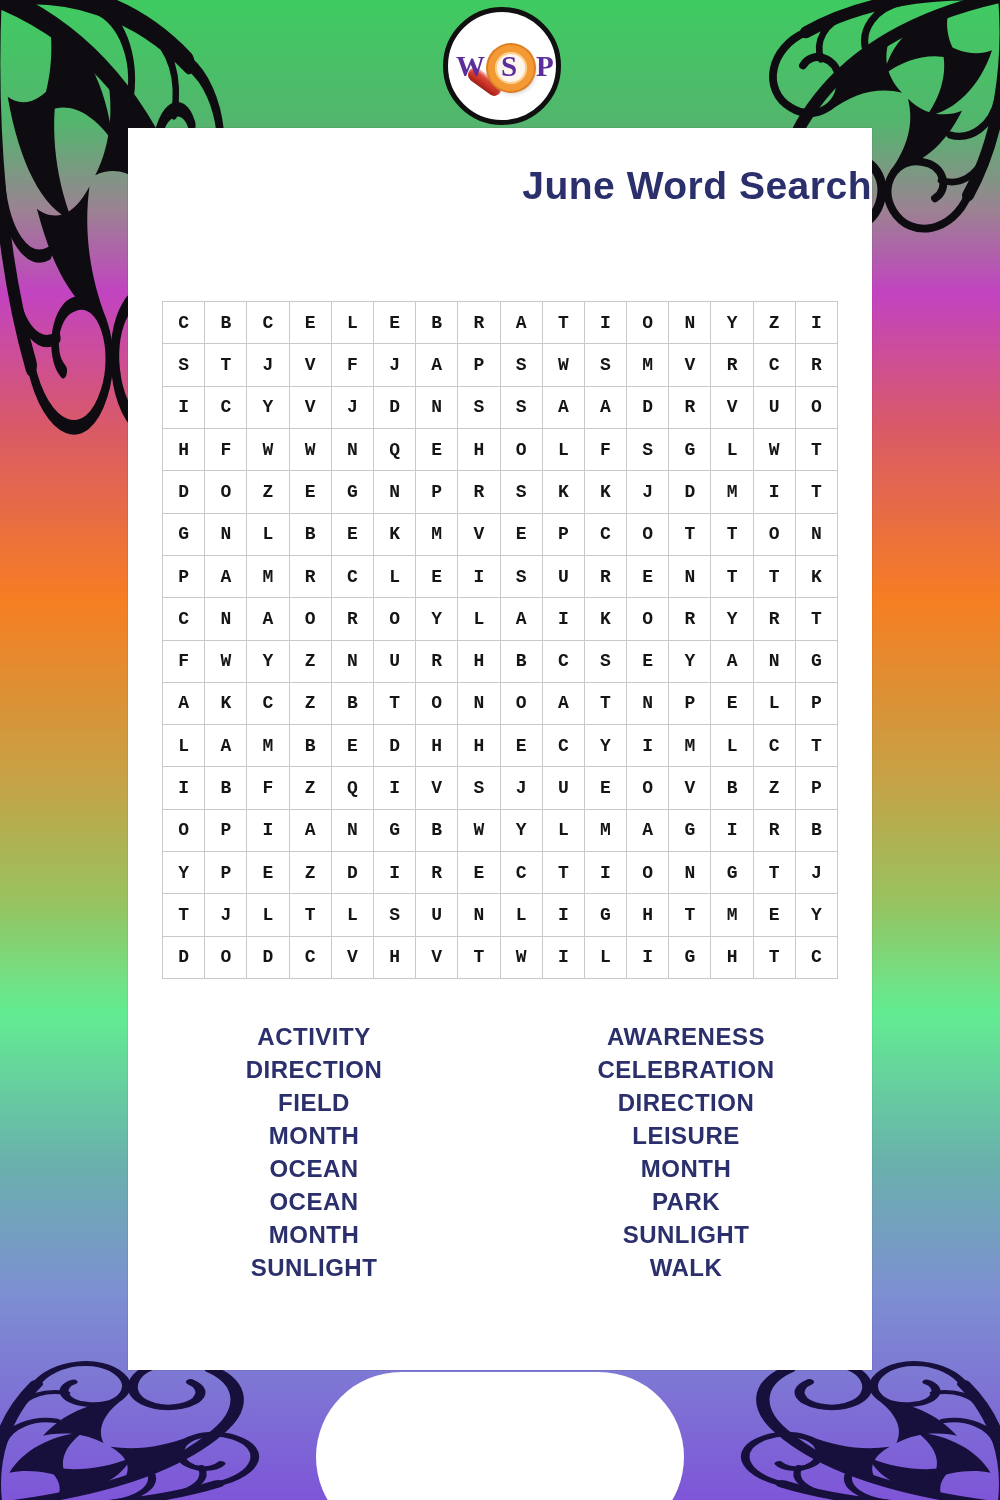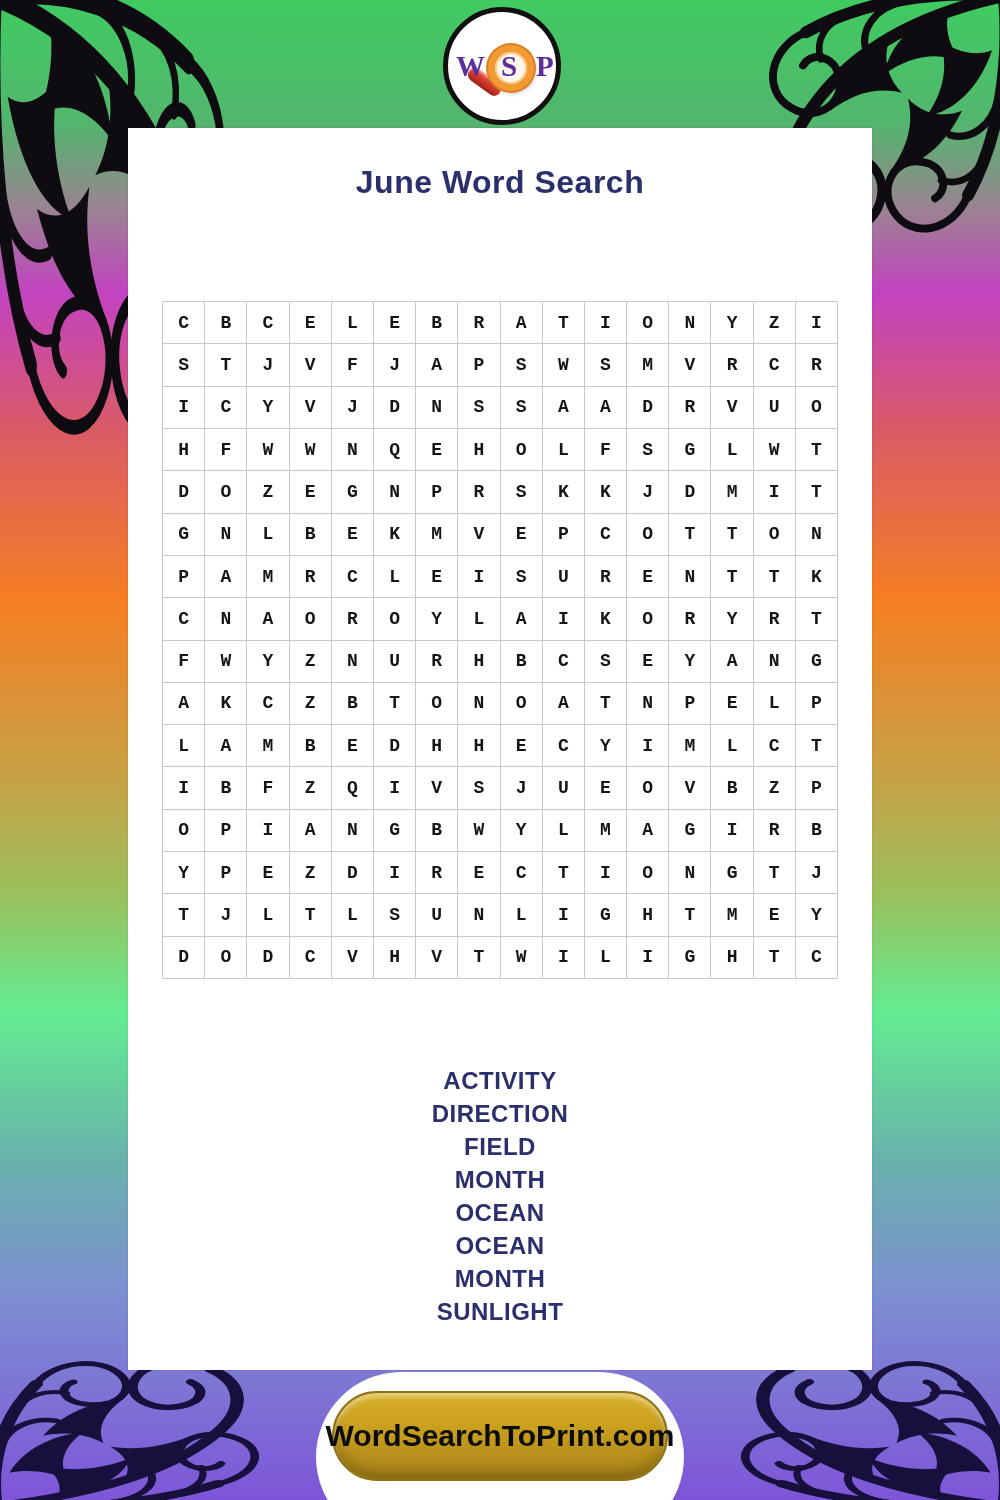--- a/index.html
+++ b/index.html
@@ -29,33 +29,33 @@
   .lens{position:absolute;left:40px;top:33px;width:32px;height:32px;border-radius:50%;
     border:7px solid #f39a35;background:#fdf6ec;z-index:2;
     box-shadow:0 0 0 2px #dd7f22, inset 0 0 0 2px #ffcf8d, 2px 3px 4px rgba(0,0,0,.18);}
   .lens-handle{position:absolute;left:14px;top:74px;width:38px;height:14px;border-radius:8px;
     background:linear-gradient(180deg,#ea5a4a 0%,#c22d20 70%,#98201a 100%);
     transform:rotate(36deg);transform-origin:right center;z-index:1;
     box-shadow:inset 0 2px 2px rgba(255,255,255,.5);}
   
   .card{position:absolute;left:128px;top:128px;width:744px;height:1242px;background:#ffffff;
     box-shadow:0 0 0 1px rgba(0,0,0,.05);}
-  .title{position:absolute;top:36px;left:0;right:0;text-align:center;
-    font-size:32px;font-weight:bold;color:#2b2f6b;letter-spacing:.5px;}
+  .title{position:absolute;top:36px;left:0;right:0;text-align:right;
+    font-size:39px;font-weight:bold;color:#2b2f6b;letter-spacing:.5px;}
   .subtitle{position:absolute;top:97px;left:0;right:0;text-align:center;
     font-size:25px;font-weight:bold;color:#2b2f6b;}
   
   .grid{position:absolute;left:34px;top:173px;width:676px;height:678px;box-sizing:border-box;
     display:grid;grid-template-columns:repeat(16,1fr);grid-auto-rows:1fr;
     background:#c9c9c9;gap:1px;border:1px solid #c9c9c9;}
   .cell{background:#fff;display:flex;align-items:center;justify-content:center;
     font-family:"Liberation Mono","DejaVu Sans Mono",monospace;font-weight:bold;
     font-size:18px;color:#151515;}
   
-  .words{position:absolute;top:936px;left:0;right:0;display:flex;}
+  .words{position:absolute;top:892px;left:0;right:0;display:flex;}
   .word-col{flex:1;display:flex;flex-direction:column;align-items:center;}
   .word{font-size:24px;font-weight:bold;color:#2b2f6b;line-height:33px;letter-spacing:.5px;}
   
   .btn-glow{position:absolute;left:316px;top:1372px;width:368px;height:170px;
     background:#fff;border-radius:88px;}
   .btn{position:absolute;left:332px;top:1391px;width:336px;height:90px;border-radius:46px;
     box-sizing:border-box;border:2px solid #8f7314;
     background:linear-gradient(180deg,#d9b028 0%,#c79d1d 45%,#a8831a 100%);
     display:flex;align-items:center;justify-content:center;
     font-size:30px;font-weight:bold;color:#0c0c0c;cursor:pointer;
@@ -382,19 +382,28 @@
       <div class="word-col">
           <div class="word">ACTIVITY</div>
           <div class="word">DIRECTION</div>
           <div class="word">FIELD</div>
           <div class="word">MONTH</div>
           <div class="word">OCEAN</div>
           <div class="word">OCEAN</div>
           <div class="word">MONTH</div>
           <div class="word">SUNLIGHT</div>
         </div>
+      <div class="word-col">
+          <div class="word">AWARENESS</div>
+          <div class="word">CELEBRATION</div>
+          <div class="word">DIRECTION</div>
+          <div class="word">LEISURE</div>
+          <div class="word">MONTH</div>
+          <div class="word">PARK</div>
+          <div class="word">SUNLIGHT</div>
+          <div class="word">WALK</div>
+        </div>
     </div>
   </div>
 
   <div class="btn-glow"></div>
-  <div class="btn">WordSearchToPrint.com</div>
 
 </div>
 
 </body></html>

